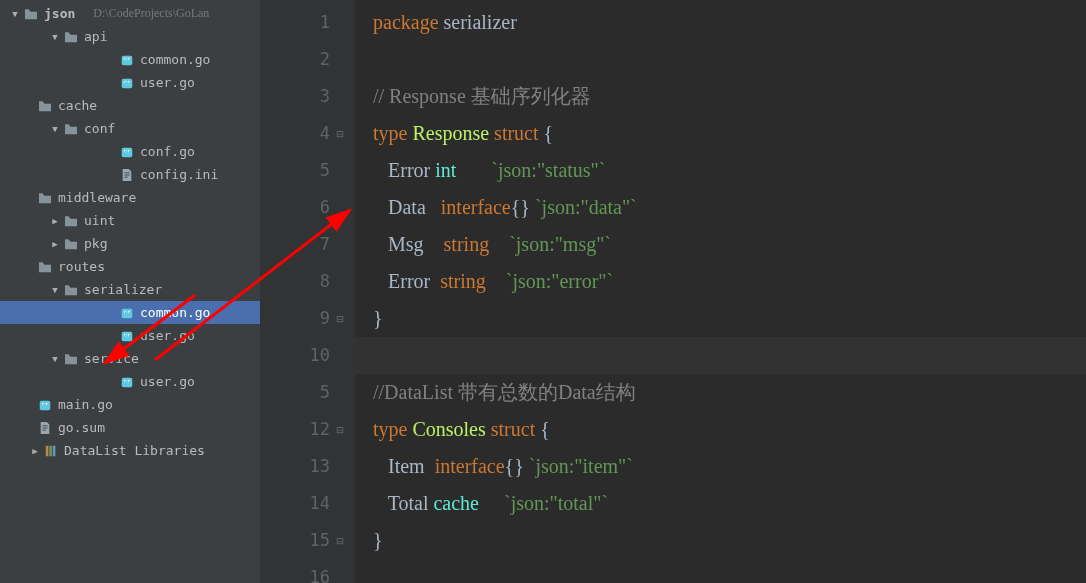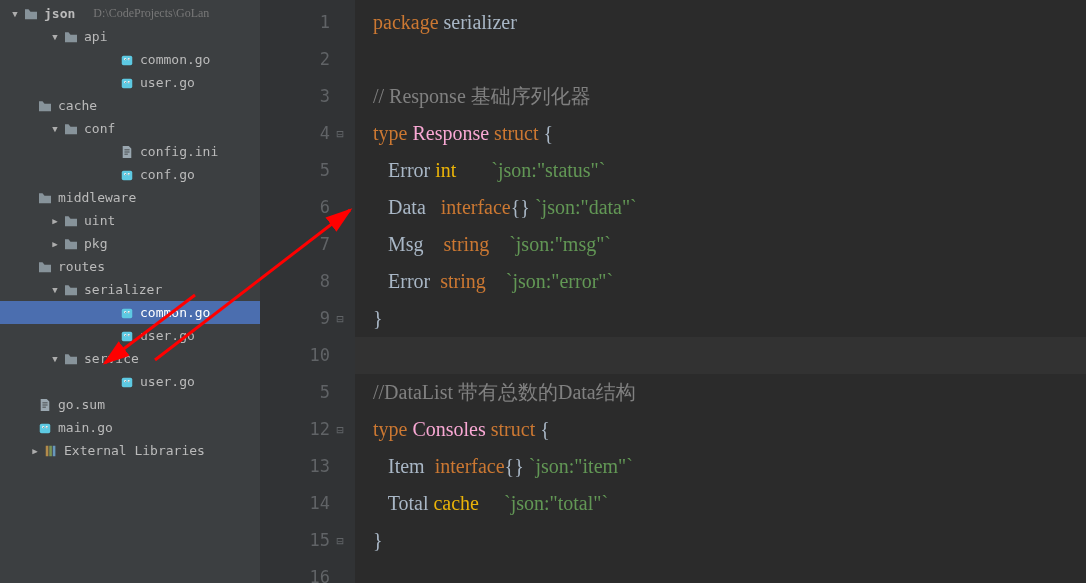--- a/index.html
+++ b/index.html
@@ -100,22 +100,22 @@
       font-size: 20px;
     }
     .code-line {
       height: 37px;
       line-height: 37px;
       white-space: pre;
       font-family: Liberation Serif, serif;
     }
     .code-line.highlighted { background: #323232; margin-left: -18px; padding-left: 18px; }
     .kw { color: #cc7832; }
-    .typename { color: #f9a8d4; text-align: center; }
-    .builtin { color: #eab308; }
+    .typename { color: #bef264; text-align: center; }
+    .builtin { color: #5eead4; }
     .tag { color: #629755; }
     .comment { color: #808080; }
     .plain { color: #a9b7c6; }
     .punct { color: #a9b7c6; }
 
     .arrow-overlay {
       position: absolute;
       pointer-events: none;
       z-index: 100;
     }
@@ -179,46 +179,46 @@
       <span class="item-label">cache</span>
     </div>
     <div class="tree-item indent-1">
       <span class="expand-icon">▼</span>
       <span class="file-icon folder-icon">
         <svg viewBox="0 0 16 14">
           <path fill="#87939a" d="M1 3 L6 3 L7.5 4.5 L15 4.5 L15 13 L1 13 Z M1 3 L1 1.5 L5 1.5 L6.5 3"></path>
         </svg>
       </span>
       <span class="item-label">conf</span>
+    </div>
+    <div class="tree-item indent-3">
+      <span class="no-expand"></span>
+      <span class="file-icon go-icon">
+        <svg viewBox="0 0 16 16">
+          <rect x="2" y="3" width="12" height="11" rx="2" fill="#5dc9e2"></rect>
+          <circle cx="6" cy="7" r="1.2" fill="#fff"></circle>
+          <circle cx="10" cy="7" r="1.2" fill="#fff"></circle>
+          <circle cx="6.3" cy="7.2" r="0.5" fill="#000"></circle>
+          <circle cx="10.3" cy="7.2" r="0.5" fill="#000"></circle>
+        </svg>
+      </span>
+      <span class="item-label">conf.go</span>
     </div>
     <div class="tree-item indent-3">
       <span class="no-expand"></span>
       <span class="file-icon text-icon">
         <svg viewBox="0 0 14 16">
           <path fill="#9aa7b0" d="M2 1 L9 1 L12 4 L12 15 L2 15 Z"></path>
           <rect x="4" y="5" width="6" height="1" fill="#3c3f41"></rect>
           <rect x="4" y="7.5" width="6" height="1" fill="#3c3f41"></rect>
           <rect x="4" y="10" width="4" height="1" fill="#3c3f41"></rect>
         </svg>
       </span>
       <span class="item-label">config.ini</span>
     </div>
-    <div class="tree-item indent-3">
-      <span class="no-expand"></span>
-      <span class="file-icon go-icon">
-        <svg viewBox="0 0 16 16">
-          <rect x="2" y="3" width="12" height="11" rx="2" fill="#5dc9e2"></rect>
-          <circle cx="6" cy="7" r="1.2" fill="#fff"></circle>
-          <circle cx="10" cy="7" r="1.2" fill="#fff"></circle>
-          <circle cx="6.3" cy="7.2" r="0.5" fill="#000"></circle>
-          <circle cx="10.3" cy="7.2" r="0.5" fill="#000"></circle>
-        </svg>
-      </span>
-      <span class="item-label">conf.go</span>
-    </div>
     <div class="tree-item indent-2">
       <span class="no-expand"></span>
       <span class="file-icon folder-icon">
         <svg viewBox="0 0 16 14">
           <path fill="#87939a" d="M1 3 L6 3 L7.5 4.5 L15 4.5 L15 13 L1 13 Z M1 3 L1 1.5 L5 1.5 L6.5 3"></path>
         </svg>
       </span>
       <span class="item-label">middleware</span>
     </div>
     <div class="tree-item indent-1">
@@ -297,56 +297,56 @@
       <span class="file-icon go-icon">
         <svg viewBox="0 0 16 16">
           <rect x="2" y="3" width="12" height="11" rx="2" fill="#5dc9e2"></rect>
           <circle cx="6" cy="7" r="1.2" fill="#fff"></circle>
           <circle cx="10" cy="7" r="1.2" fill="#fff"></circle>
           <circle cx="6.3" cy="7.2" r="0.5" fill="#000"></circle>
           <circle cx="10.3" cy="7.2" r="0.5" fill="#000"></circle>
         </svg>
       </span>
       <span class="item-label">user.go</span>
+    </div>
+    <div class="tree-item indent-2">
+      <span class="no-expand"></span>
+      <span class="file-icon go-icon">
+        <svg viewBox="0 0 16 16">
+          <rect x="2" y="3" width="12" height="11" rx="2" fill="#5dc9e2"></rect>
+          <circle cx="6" cy="7" r="1.2" fill="#fff"></circle>
+          <circle cx="10" cy="7" r="1.2" fill="#fff"></circle>
+          <circle cx="6.3" cy="7.2" r="0.5" fill="#000"></circle>
+          <circle cx="10.3" cy="7.2" r="0.5" fill="#000"></circle>
+        </svg>
+      </span>
+      <span class="item-label">main.go</span>
     </div>
     <div class="tree-item indent-2">
       <span class="no-expand"></span>
       <span class="file-icon text-icon">
         <svg viewBox="0 0 14 16">
           <path fill="#9aa7b0" d="M2 1 L9 1 L12 4 L12 15 L2 15 Z"></path>
           <rect x="4" y="5" width="6" height="1" fill="#3c3f41"></rect>
           <rect x="4" y="7.5" width="6" height="1" fill="#3c3f41"></rect>
           <rect x="4" y="10" width="4" height="1" fill="#3c3f41"></rect>
         </svg>
       </span>
       <span class="item-label">go.sum</span>
     </div>
-    <div class="tree-item indent-2">
-      <span class="no-expand"></span>
-      <span class="file-icon go-icon">
-        <svg viewBox="0 0 16 16">
-          <rect x="2" y="3" width="12" height="11" rx="2" fill="#5dc9e2"></rect>
-          <circle cx="6" cy="7" r="1.2" fill="#fff"></circle>
-          <circle cx="10" cy="7" r="1.2" fill="#fff"></circle>
-          <circle cx="6.3" cy="7.2" r="0.5" fill="#000"></circle>
-          <circle cx="10.3" cy="7.2" r="0.5" fill="#000"></circle>
-        </svg>
-      </span>
-      <span class="item-label">main.go</span>
-    </div>
     <div class="tree-item indent-lib">
       <span class="expand-icon">▶</span>
       <span class="file-icon lib-icon">
         <svg viewBox="0 0 16 16">
           <rect x="2" y="2" width="3" height="12" fill="#b38b4a"></rect>
           <rect x="6" y="2" width="3" height="12" fill="#7a9455"></rect>
           <rect x="10" y="2" width="3" height="12" fill="#6897bb"></rect>
         </svg>
       </span>
-      <span class="item-label">External Libraries</span>
+      <span class="item-label">DataList Libraries</span>
     </div>
   </div>
 
 <div class="editor-area">
   <div class="gutter" id="gutter-container">
       <div class="line-num">1</div>
       <div class="line-num">2</div>
       <div class="line-num">3</div>
       <div class="line-num">4<span class="fold-icon">⊟</span></div>
       <div class="line-num">5</div>

